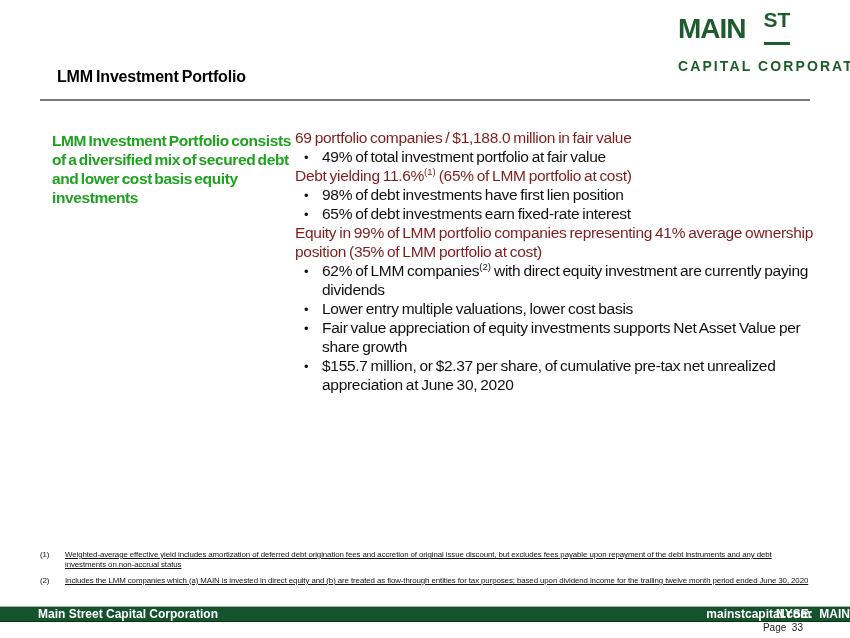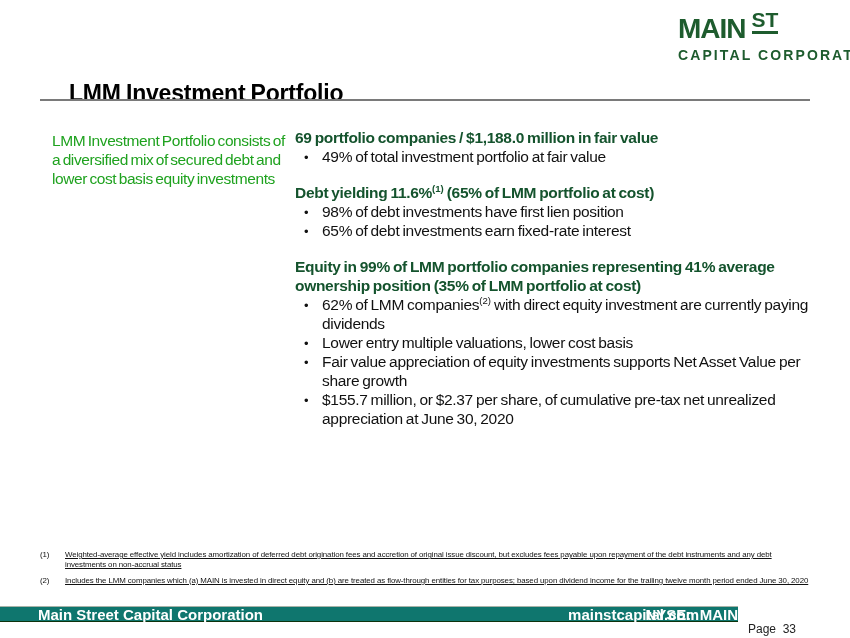--- a/index.html
+++ b/index.html
@@ -13,68 +13,68 @@
     color: #1a1a1a;
     overflow: hidden;
   }
 
   
   .logo { position:absolute; top:15px; left:678px; width:130px; color:#1e5c2e; }
   .logo-top { font-weight:bold; line-height:1; white-space:nowrap; }
   .logo-main { font-size:28px; letter-spacing:-1px; }
   .logo-st {
     display:inline-block; font-size:21px; font-weight:bold;
-    position:relative; top:-11px; margin-left:6px;
-    border-bottom:3.5px solid #1e5c2e; padding-bottom:1px; line-height:1;text-align:right;
+    position:relative; top:-11px; margin-left:18px;
+    border-bottom:3.5px solid #1e5c2e; padding-bottom:12px; line-height:1;text-align:right;
   }
   .logo-sub { font-size:14px; letter-spacing:2.1px; margin-top:2px; font-weight:600; white-space:nowrap; }
 
   
   .title {
-    position:absolute; left:53px; top:64px; margin:16px;
-    font-size:23px; font-weight:bold; color:#000; letter-spacing:-0.2px; word-spacing:-1px;
+    position:absolute; left:53px; top:64px; margin:4px;
+    font-size:16px; font-weight:bold; color:#000; letter-spacing:-0.2px; word-spacing:-1px;
   }
   .title-rule { position:absolute; left:40px; top:99px; width:770px; border-top:2px solid #7a7a7a; }
 
   
   .sidebar {
     position:absolute; left:52px; top:131px; width:240px;
-    font-size:15.5px; font-weight:normal; color:#1fa21f;
+    font-size:15.5px; font-weight:bold; color:#1fa21f;
     line-height:19px; letter-spacing:-0.4px; word-spacing:-1.5px;
   }
 
   
   .main {
     position:absolute; left:295px; top:128px; width:530px;
     font-size:15.5px; line-height:19px; letter-spacing:-0.3px; word-spacing:-1px; color:#111;
   }
-  .sec-heading { font-weight:bold; color:#14532d; }
-  .section + .section { margin-top:17px; }
+  .sec-heading { font-weight:normal; color:#7f1d1d; }
+  .section + .section { }
   ul.bullets { margin:0; padding:0; list-style:none; }
   ul.bullets li { position:relative; padding-left:27px; }
   ul.bullets li::before { content:"\2022"; position:absolute; left:9px; top:0.5px; font-size:13px; }
   sup { font-size:62%; line-height:0; vertical-align:super; letter-spacing:0; }
 
   
   .footnotes { position:absolute; left:40px; top:550px; width:774px; font-size:7.9px; line-height:9.8px; color:#111; letter-spacing:-0.1px; }
   .footnote { display:flex; margin-bottom:6px; }
   .fn-marker { flex:0 0 25px; }
   .fn-text { flex:1;text-decoration:underline; }
 
   
   .footer-bar {
-    position:absolute; left:0; top:606px; width:738px; height:16px;
-    background:#0f766e; border-top:1px solid #a8b3a8; border-bottom:1px solid #0d330d;
-    color:#fff; font-size:15px; font-weight:bold; line-height:14px;
+    position:absolute; left:0; top:606px; width:850px; height:16px;
+    background:#14532d; border-top:1px solid #a8b3a8; border-bottom:1px solid #0d330d;
+    color:#fff; font-size:12px; font-weight:bold; line-height:14px;
   }
   .f-left   { position:absolute; left:38px;  top:0; line-height:15px; white-space:pre; }
   .f-center { position:absolute; left:0; right:0; text-align:right; top:0; line-height:15px; white-space:pre; }
   .f-right  { position:absolute; right:39px; top:0; line-height:15px; white-space:pre; }
 
-  .page-num { position:absolute; right:54px; top:622px; font-size:12px; color:#222; white-space:pre; }
+  .page-num { position:absolute; right:47px; top:622px; font-size:10px; color:#222; white-space:pre; }
 </style>
 </head>
 <body>
 
 <div class="slide">
 
   <div class="logo">
     <div class="logo-top">
       <span class="logo-main">MAIN</span><span class="logo-st">ST</span>
     </div>

